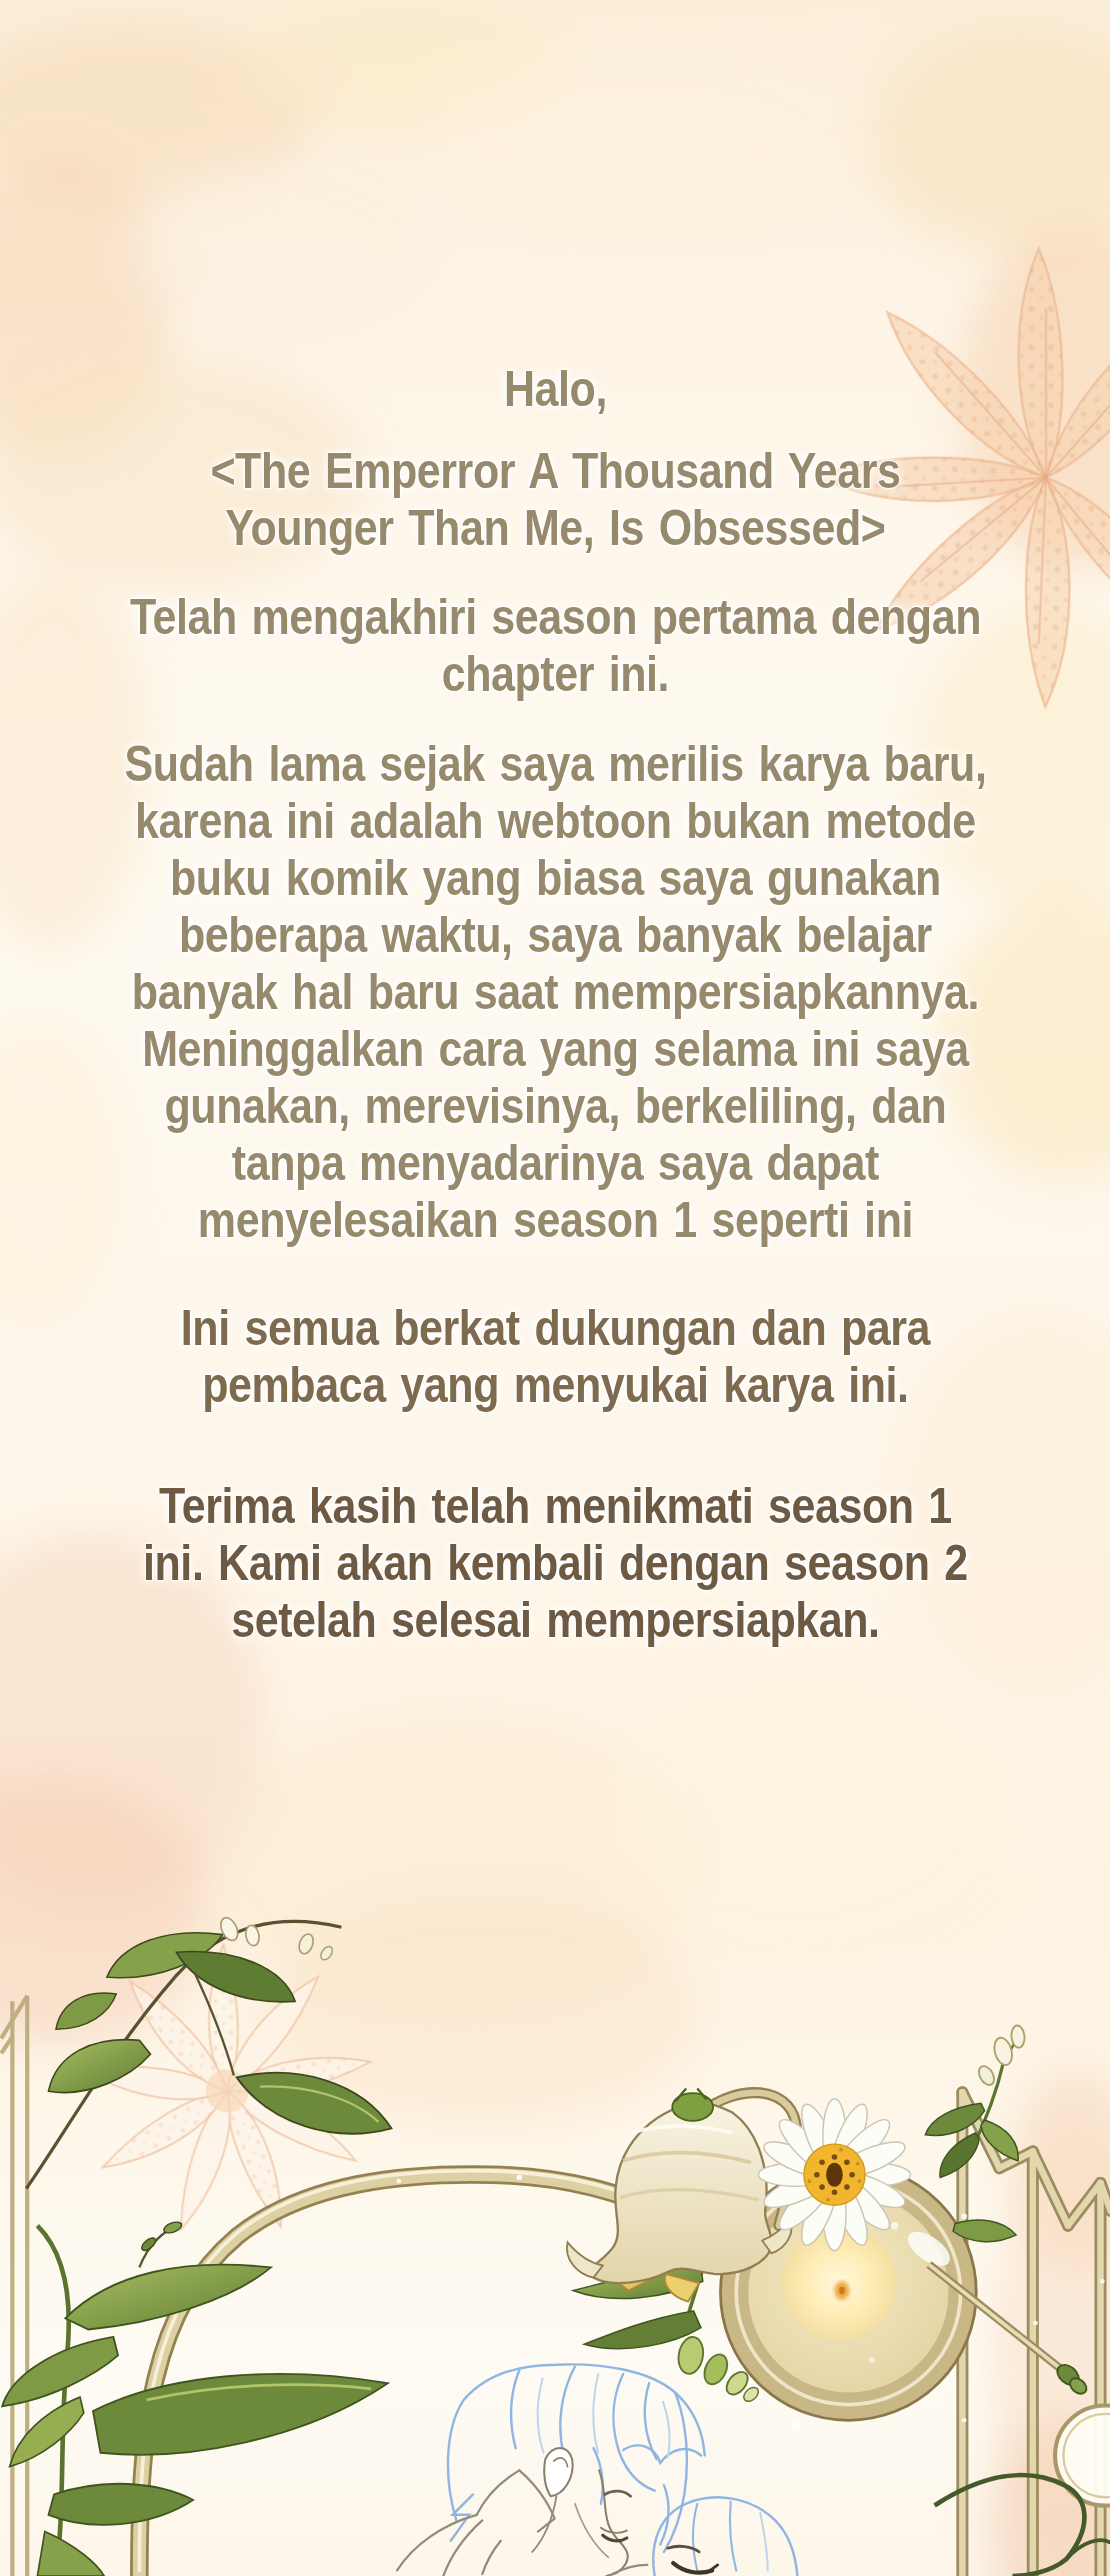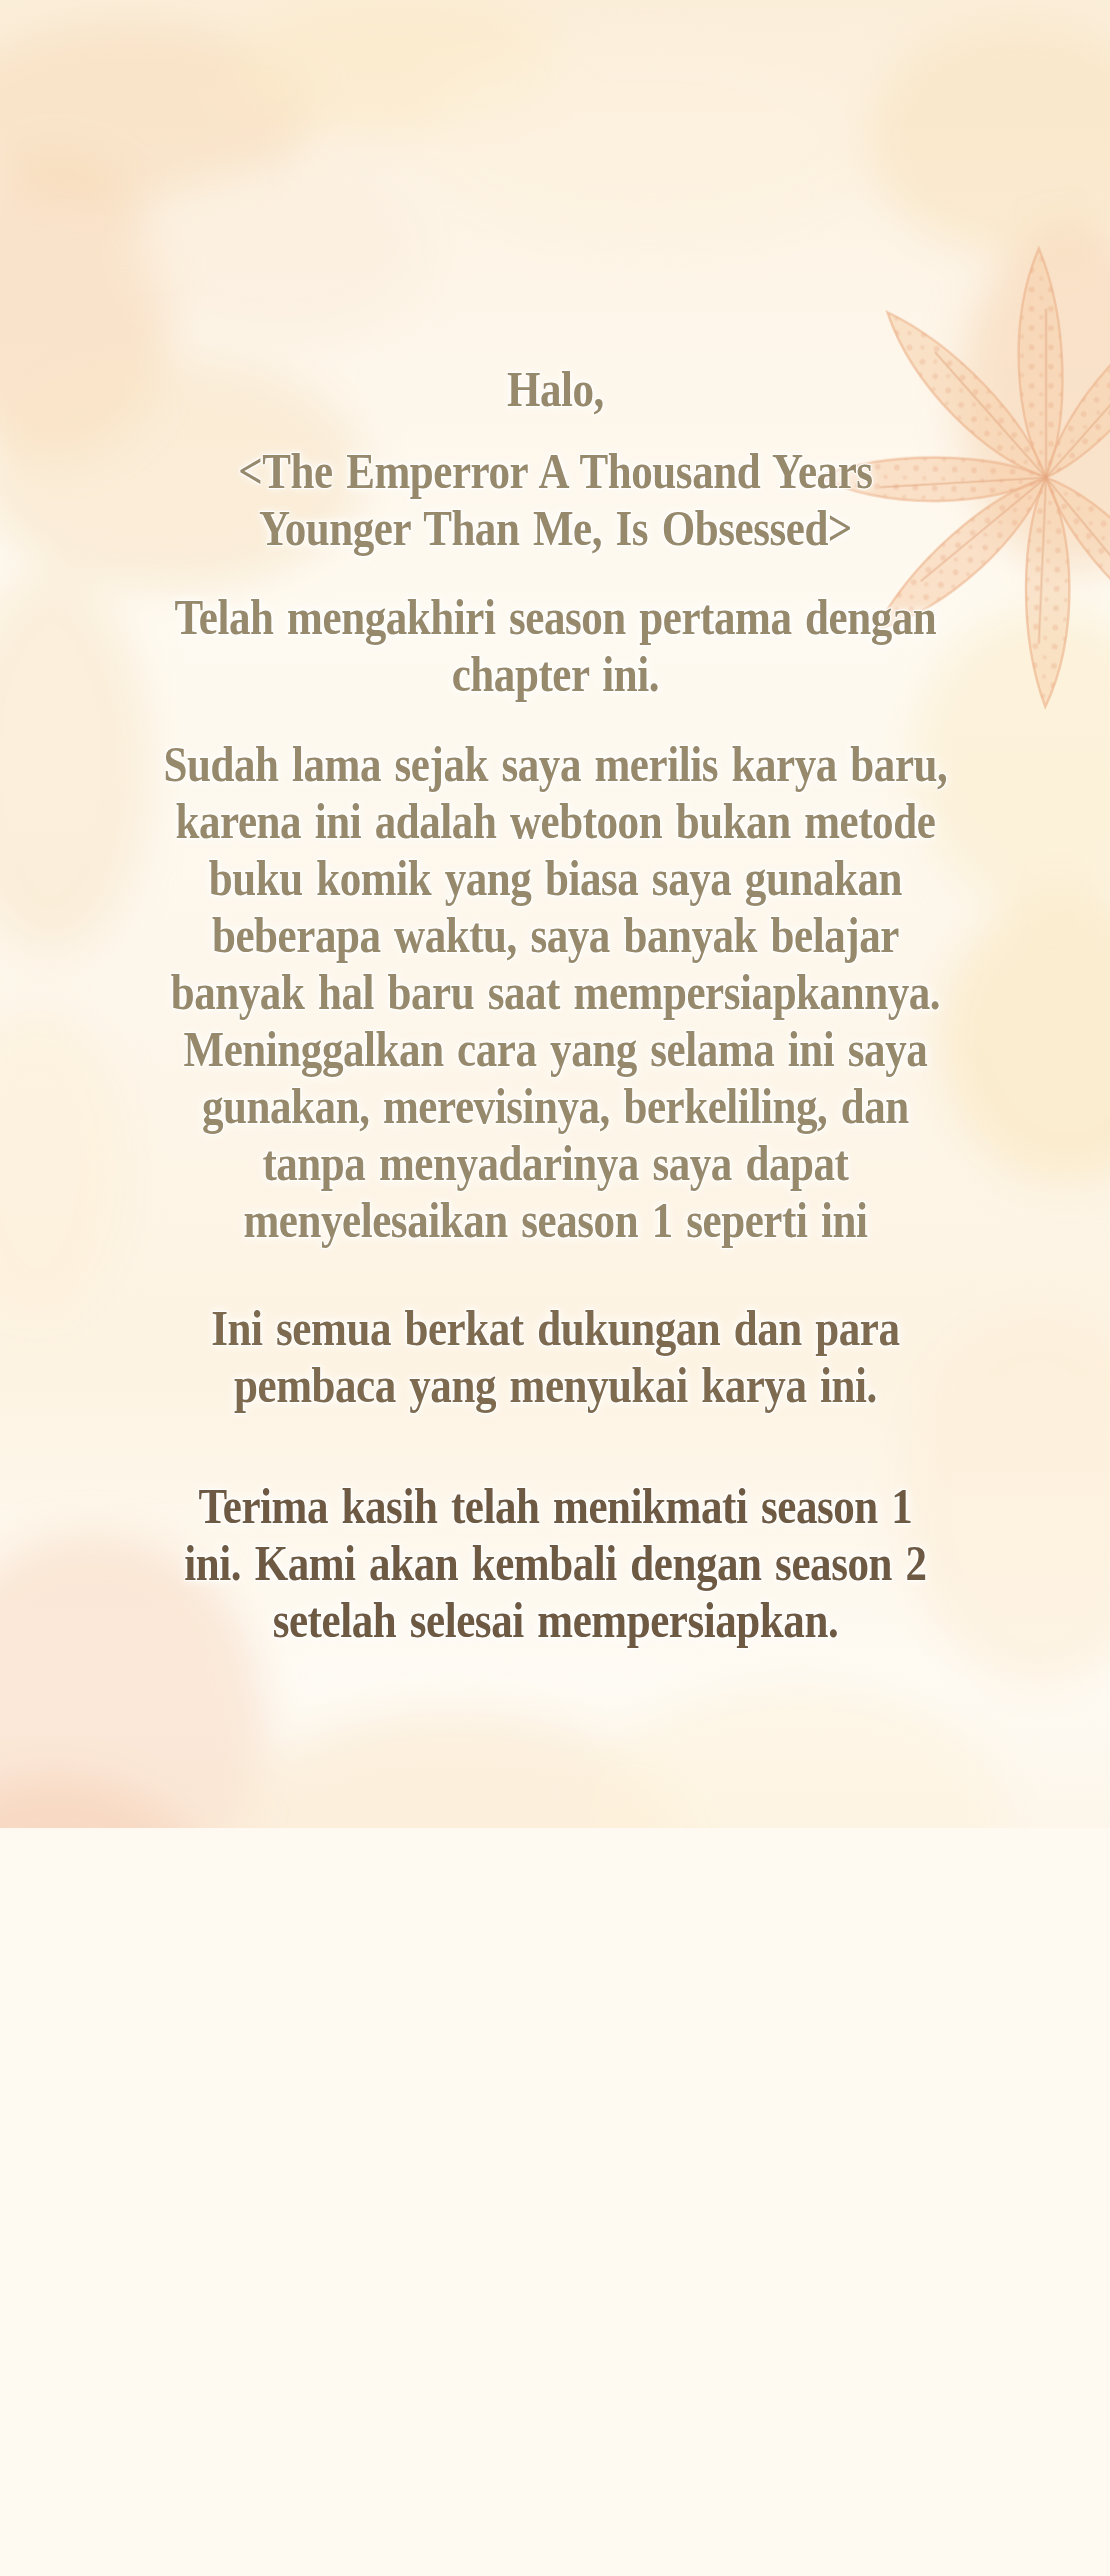--- a/index.html
+++ b/index.html
@@ -1,19 +1,19 @@
 <!DOCTYPE html>
 <html style="--text_light: #97896b; --text_mid: #7d6a4f; --text_dark: #6e5a43; --background_cream: #fdf4e6; --petal_peach: #f6cfa9; --frame_gold: #ddd0a4; --frame_gold_dark: #93824f; --lamp_glow: #ffefb9; --leaf_green: #6d8a3c; --sketch_blue: #8fb6e2; --daisy_center: #f1b62e;font-size:15px"><head>
 <meta charset="utf-8">
 <style>
   html,body{margin:0;padding:0;background:#fefaf2;}
   #page{
-    position:relative;width:1111px;height:1828px;overflow:hidden;
+    position:relative;width:1111px;height:2576px;overflow:hidden;
     background:linear-gradient(180deg,#fbeed9 0%,#fdf4e6 12%,#fefaf1 34%,#fdf6ea 55%,#fdf3e2 75%,#fefbf4 92%,#fdf6ea 100%);
-    font-family:Liberation Serif, serif;
+    font-family:Liberation Sans, sans-serif;
   }
   svg{display:block;}
   .bg-art{position:absolute;left:0;top:0;}
   .para{
     position:absolute;left:0;width:1111px;text-align:center;white-space:nowrap;
     font-weight:700;font-size:50px;line-height:57px;letter-spacing:-0.5px;word-spacing:3.7px;
     transform:scaleX(0.86);transform-origin:555px 0;
     text-shadow:-0.9px -0.9px 0 rgba(255,255,255,.85),0.9px -0.9px 0 rgba(255,255,255,.85),
                 -0.9px 0.9px 0 rgba(255,255,255,.85),0.9px 0.9px 0 rgba(255,255,255,.85),
                 0 0 8.3px rgba(255,255,255,.95),0 0 15px rgba(255,255,255,.75);

